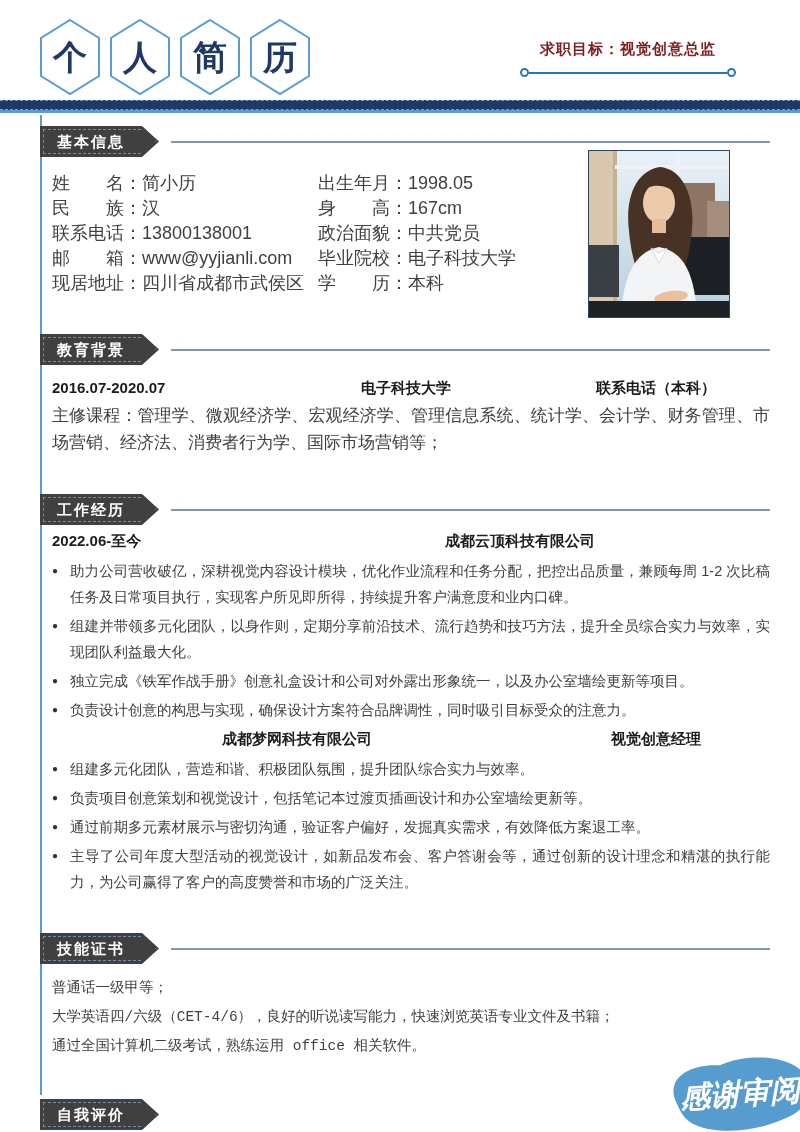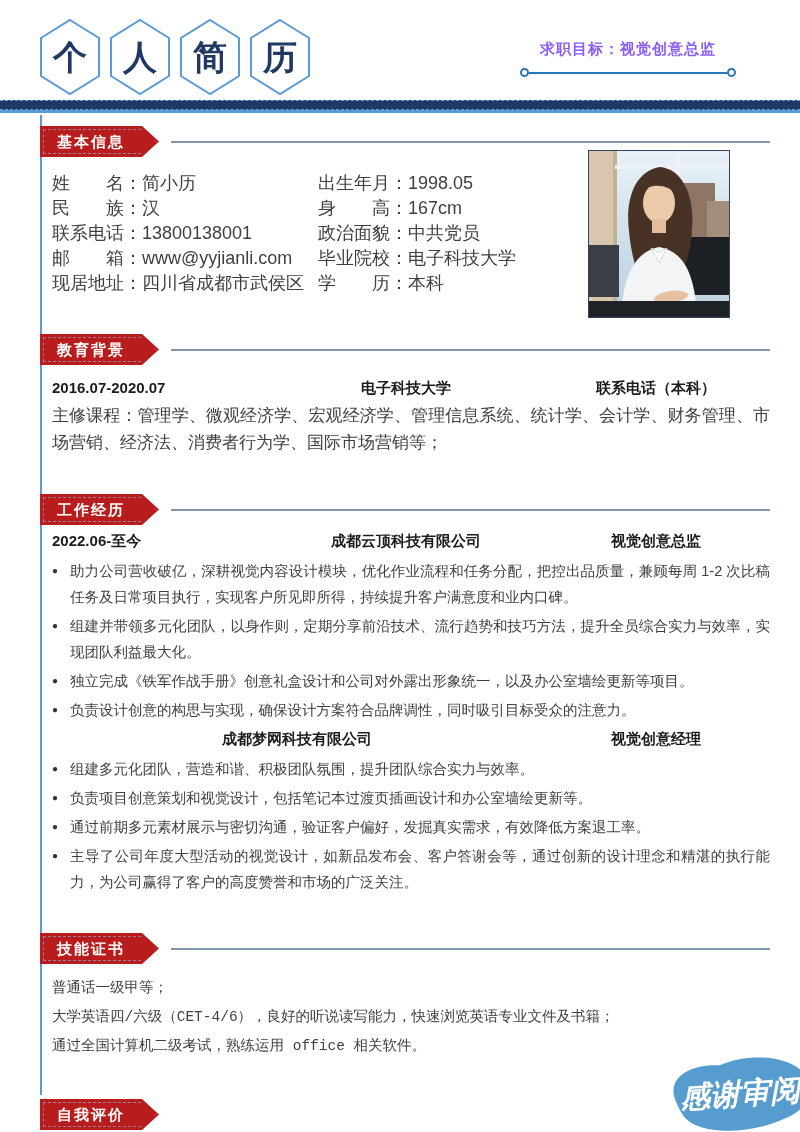--- a/index.html
+++ b/index.html
@@ -14,21 +14,21 @@
   .top-header { position:relative; height:100px; }
   .badges { position:absolute; left:38px; top:18px; display:flex; gap:6px; }
   .badge { width:64px; height:78px; position:relative; }
   .badge svg { display:block; }
   .badge text {
     font-family:"Liberation Sans","DejaVu Sans",sans-serif;
     font-weight:bold; font-size:34px; fill:#1f3864;
   }
   .objective-box { position:absolute; right:64px; top:40px; width:216px; }
   .objective-title {
-    text-align:center; font-size:15px; font-weight:bold; color:#8b5cf6;
+    text-align:center; font-size:15px; font-weight:bold; color:#7f1d1d;
     letter-spacing:1px; white-space:nowrap;
   }
   .objective-line { display:flex; align-items:center; margin-top:9px; }
   .objective-line .dot {
     width:9px; height:9px; border:2px solid #2e75b6; border-radius:50%;
     background:#fff; flex:0 0 auto;
   }
   .objective-line .ln { flex:1; height:2px; background:#2e75b6; }
   .top-bar {
     height:10px; background:#1f3864;
@@ -38,21 +38,21 @@
   
   .left-rule {
     position:absolute; left:40px; top:115px; width:2px; height:980px;
     background:#5b9bd5;
   }
   
   .content { position:relative; padding:0 30px 0 52px; }
   .section-head { display:flex; align-items:center; margin:38px 0 0 -12px; }
   .section-head.first { margin-top:13px; }
   .pennant {
-    position:relative; background:#b91c1c; color:#fff; font-weight:bold;
+    position:relative; background:#404040; color:#fff; font-weight:bold;
     font-size:15px; letter-spacing:2px; height:31px; line-height:31px;
     padding:0 34px 0 17px;
     clip-path:polygon(0 0, calc(100% - 17px) 0, 100% 50%, calc(100% - 17px) 100%, 0 100%);
   }
   .pennant::before {
     content:""; position:absolute; inset:3px; border:1px dashed rgba(140,180,225,.65);
     clip-path:polygon(0 0, calc(100% - 15px) 0, 100% 50%, calc(100% - 15px) 100%, 0 100%);
     pointer-events:none;
   }
   .head-rule { flex:1; height:2px; background:#8195ab; margin-left:12px; }
@@ -170,21 +170,20 @@
 
   <div class="section-head">
     <div class="pennant">工作经历</div>
     <div class="head-rule"></div>
   </div>
 
   <div class="job">
     <div class="row3">
       <span class="c1">2022.06-至今</span>
       <span class="c2">成都云顶科技有限公司</span>
-      <span class="c3">视觉创意总监</span>
     </div>
     <ul class="bullets">
       <li>
           <span class="blt">●</span>
           <span class="btext">助力公司营收破亿，深耕视觉内容设计模块，优化作业流程和任务分配，把控出品质量，兼顾每周 1-2 次比稿任务及日常项目执行，实现客户所见即所得，持续提升客户满意度和业内口碑。</span>
         </li>
       <li>
           <span class="blt">●</span>
           <span class="btext">组建并带领多元化团队，以身作则，定期分享前沿技术、流行趋势和技巧方法，提升全员综合实力与效率，实现团队利益最大化。</span>
         </li>

